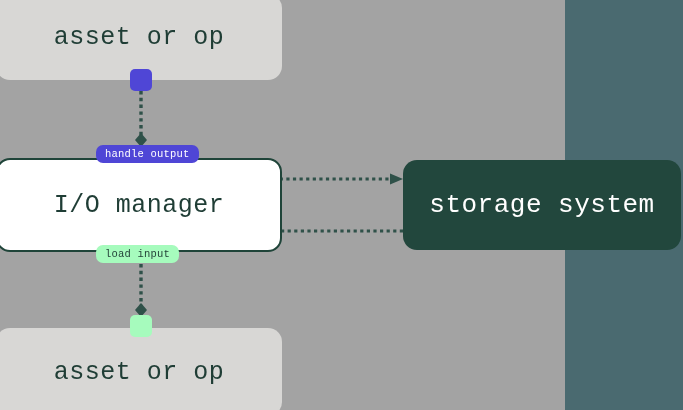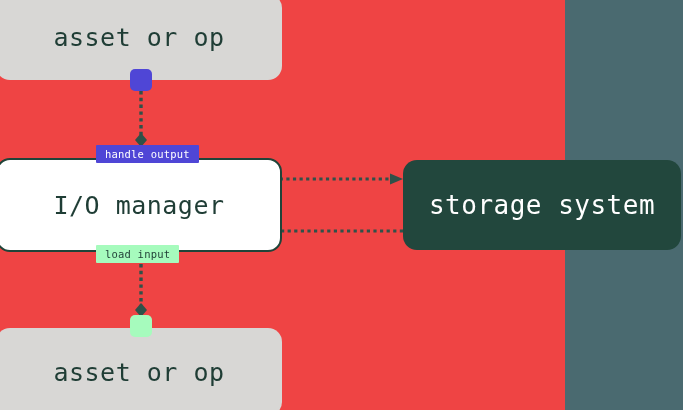--- a/index.html
+++ b/index.html
@@ -10,21 +10,22 @@
     width: 683px;
     height: 410px;
     overflow: hidden;
     background: #4a6a70;
     font-family: "DejaVu Sans Mono", "Liberation Mono", monospace;
   }
   #canvas {
     position: relative;
     width: 565px;
     height: 410px;
-    background: #ef4444;
+    background: #a3a3a3;
+    font-family: Liberation Mono, monospace;
   }
 
   
   .node {
     position: absolute;
     box-sizing: border-box;
     display: flex;
     align-items: center;
     justify-content: center;
     border-radius: 14px;
@@ -110,21 +111,21 @@
     background: #a6fbbd;
   }
 
   
   .edge-label {
     position: absolute;
     box-sizing: border-box;
     display: flex;
     align-items: center;
     justify-content: flex-end;
-    border-radius: 1px;
+    border-radius: 7px;
     font-size: 10.5px;
     letter-spacing: 0.2px;
     white-space: nowrap;
     height: 18px;
     padding: 0 9px;
   }
   #label-handle-output {
     left: 96px;
     top: 145px;
     background: #4f46d6;

